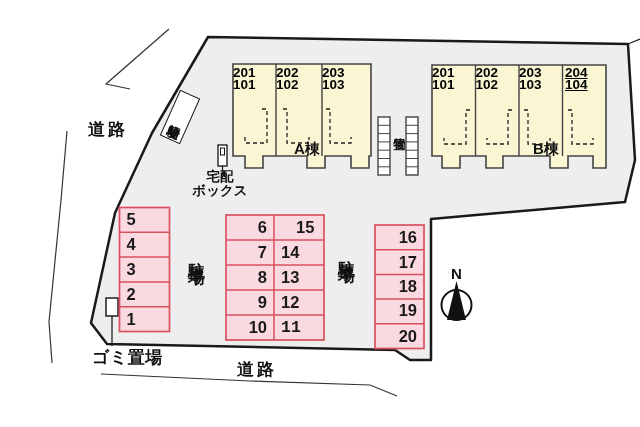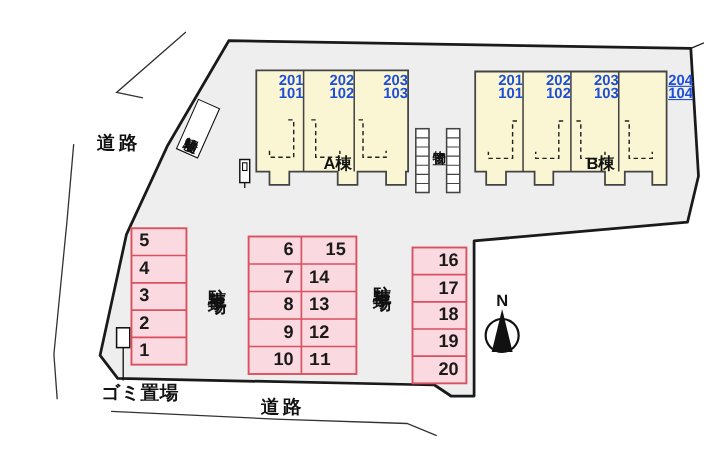--- a/index.html
+++ b/index.html
@@ -5,22 +5,22 @@
   html,body{margin:0;padding:0;background:#ffffff;}
   #canvas{position:relative;width:640px;height:427px;background:#ffffff;overflow:hidden;
           font-family:"Liberation Sans",sans-serif;color:#111111;}
   #plan-svg{position:absolute;left:0;top:0;}
   .lbl{position:absolute;font-weight:600;color:#111;white-space:nowrap;}
   .h17{font-size:17px;letter-spacing:3px;}
   .vtext{writing-mode:vertical-rl;text-orientation:upright;font-size:16.5px;font-weight:600;
          letter-spacing:4px;color:#111;}
   .vsmall{writing-mode:vertical-rl;text-orientation:upright;font-size:12px;font-weight:600;
           letter-spacing:1px;color:#111;}
-  .unit-label{position:absolute;top:67px;text-align:right;font-weight:bold;font-size:13.5px;
-              line-height:12px;color:#1d4ed8;}
+  .unit-label{position:absolute;top:67px;text-align:left;font-weight:bold;font-size:13.5px;
+              line-height:12px;color:#000000;}
   .bldg-name{position:absolute;top:120px;text-align:center;font-weight:bold;font-size:15px;color:#111;margin-top:20px;}
   .pcell{position:absolute;display:flex;align-items:center;font-size:16.5px;font-weight:600;
          color:#1a1a1a;box-sizing:border-box;}
   .pl{justify-content:flex-start;padding-left:7px;}
   .pr{justify-content:flex-end;padding-right:7px;}
   .bike-box{position:absolute;left:169px;top:92px;width:20px;height:48px;background:#ffffff;
             border:1.5px solid #111;transform:rotate(24deg);display:flex;align-items:center;
             justify-content:center;writing-mode:vertical-rl;text-orientation:upright;
             font-size:12.5px;font-weight:600;color:#111;}
   .delivery-label{position:absolute;left:186px;top:170px;width:68px;text-align:center;
@@ -80,20 +80,24 @@
     <polygon points="456.5,281 447,320 466,320" fill="#111"></polygon>
   </svg>
 
   <div class="lbl h17" style="left:88px;top:118px;">道路</div>
   <div class="lbl h17" style="left:237px;top:358px;">道路</div>
 
   <div class="bike-box">
     <span>駐輪場</span>
   </div>
 
+  <div class="delivery-label">
+    <div>宅配</div>
+    <div>ボックス</div>
+  </div>
 
   <div class="lbl" style="left:92px;top:346px;font-size:17px;letter-spacing:0.5px;">ゴミ置場</div>
 
   <div class="vsmall" style="position:absolute;left:390.5px;top:128px;">物置</div>
 
   <div class="vtext" style="position:absolute;left:186px;top:248px;">駐車場</div>
   <div class="vtext" style="position:absolute;left:336px;top:246px;">駐車場</div>
 
   <div class="north-n">N</div>
 

